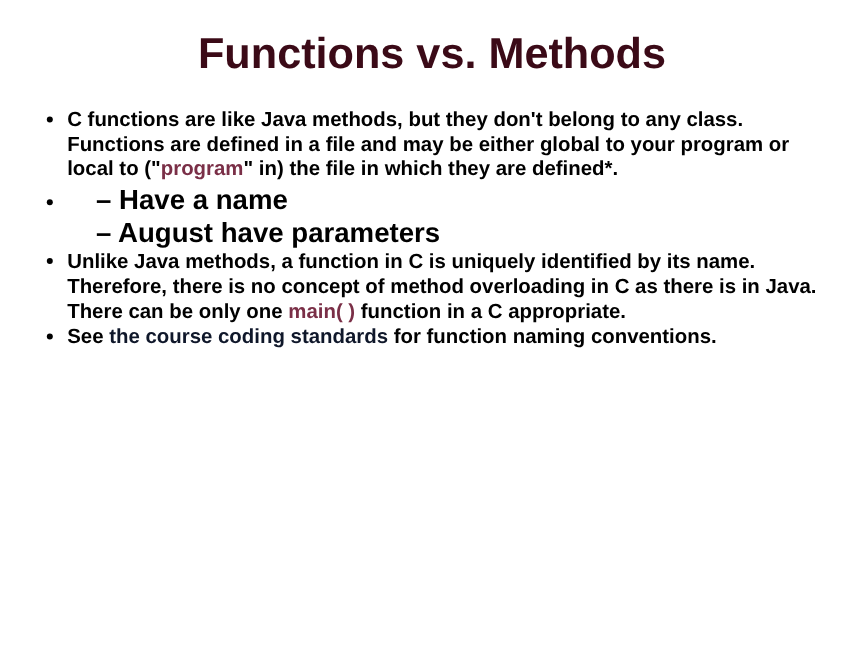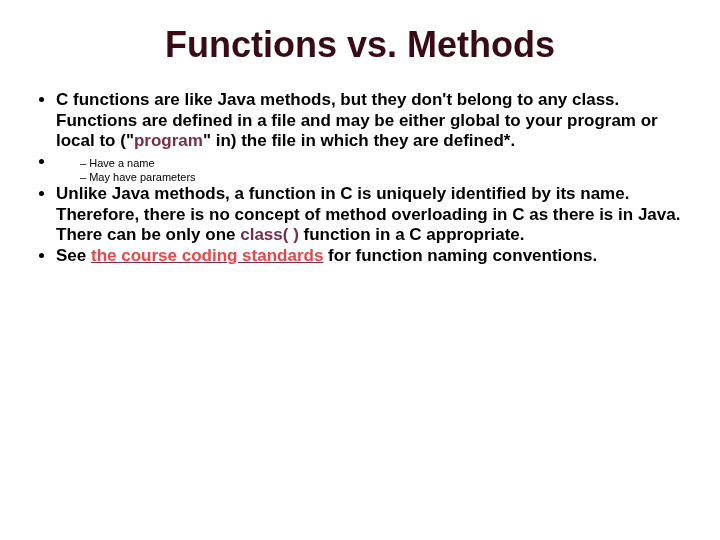--- a/index.html
+++ b/index.html
@@ -40,34 +40,33 @@
   }
   ul.top > li.last {
     margin-bottom: 0;
   }
   ul.sub {
     margin: 0 0 0 24px;
     padding: 0;
     list-style: none;
   }
   ul.sub > li {
-    font-weight: normal;
-    font-size: 11px;
+    font-weight: bold;
+    font-size: 23px;
     line-height: 1.22;
     margin: 0;
   }
   ul.sub > li::before {
     content: "–  ";
   }
   .kw {
     color: #7a2f47;
   }
   .lnk {
-    color: #ef4444;
-    text-decoration: underline;
+    color: #0f172a;
     text-decoration-color: #7a2f47;
   }
   .uline {
     text-decoration: underline;
     text-decoration-color: #000000;
   }
   .gap {
     height: 10px;
   }
 </style>
@@ -83,26 +82,26 @@
 
   <ul class="top">
 
     <li class="tight">
       <span>C functions are like Java methods, but they don't belong to any class.  Functions are defined in a file and may be either global to your program or local to ("</span><span class="kw">program</span><span>" in) the file in which they are defined*.</span>
     </li>
 
     <li class="tight">
       <ul class="sub">
         <li>Have a name</li>
-        <li>May have  parameters</li>
+        <li>August have  parameters</li>
       </ul>
     </li>
 
     <li class="tight">
-      <span>Unlike Java methods, a function in C is uniquely identified by its name.  Therefore, there is no concept of method overloading in C as there is in Java.  There can be only one </span><span class="kw">class( )</span><span> function in a C appropriate.</span>
+      <span>Unlike Java methods, a function in C is uniquely identified by its name.  Therefore, there is no concept of method overloading in C as there is in Java.  There can be only one </span><span class="kw">main( )</span><span> function in a C appropriate.</span>
     </li>
 
     <li class="last">
       <span>See </span><span class="lnk">the course coding standards</span><span> for function naming conventions.</span>
     </li>
 
   </ul>
 
 </div>
 

